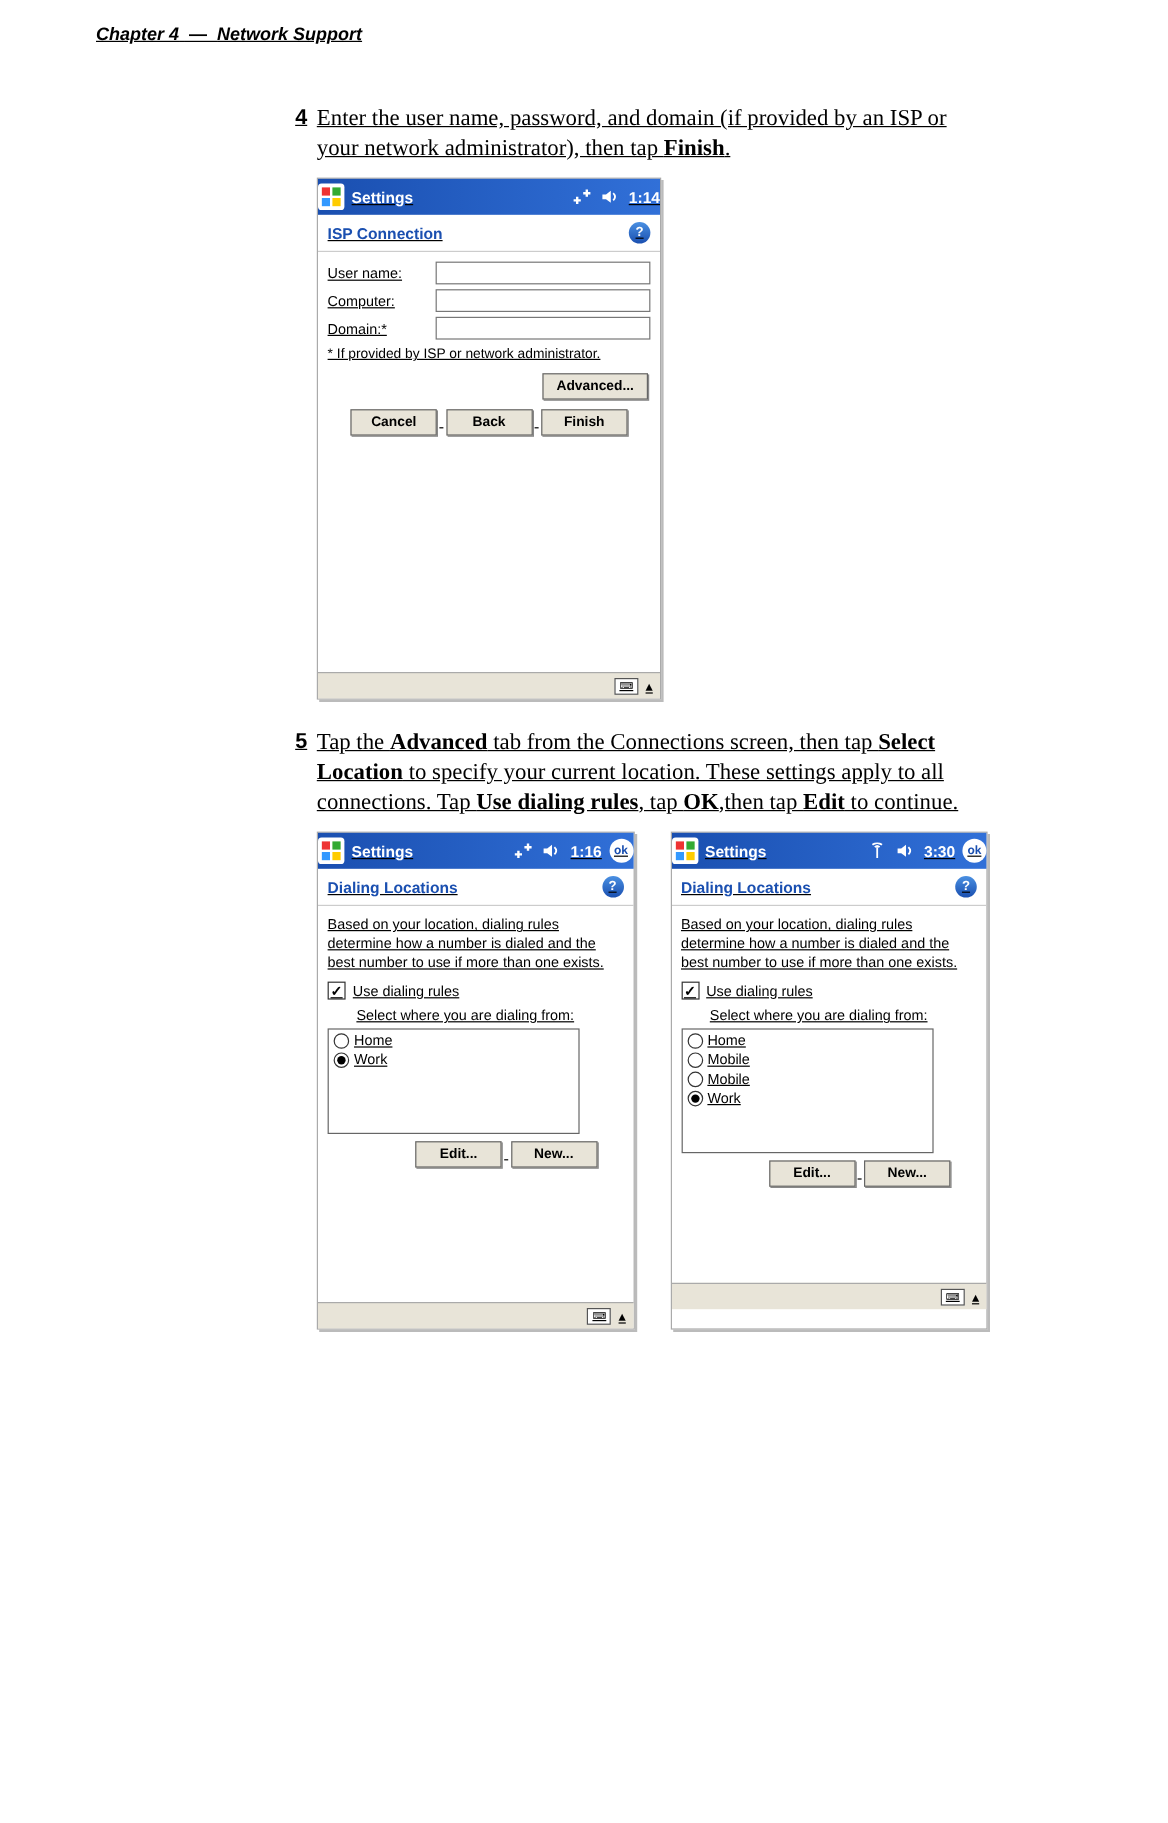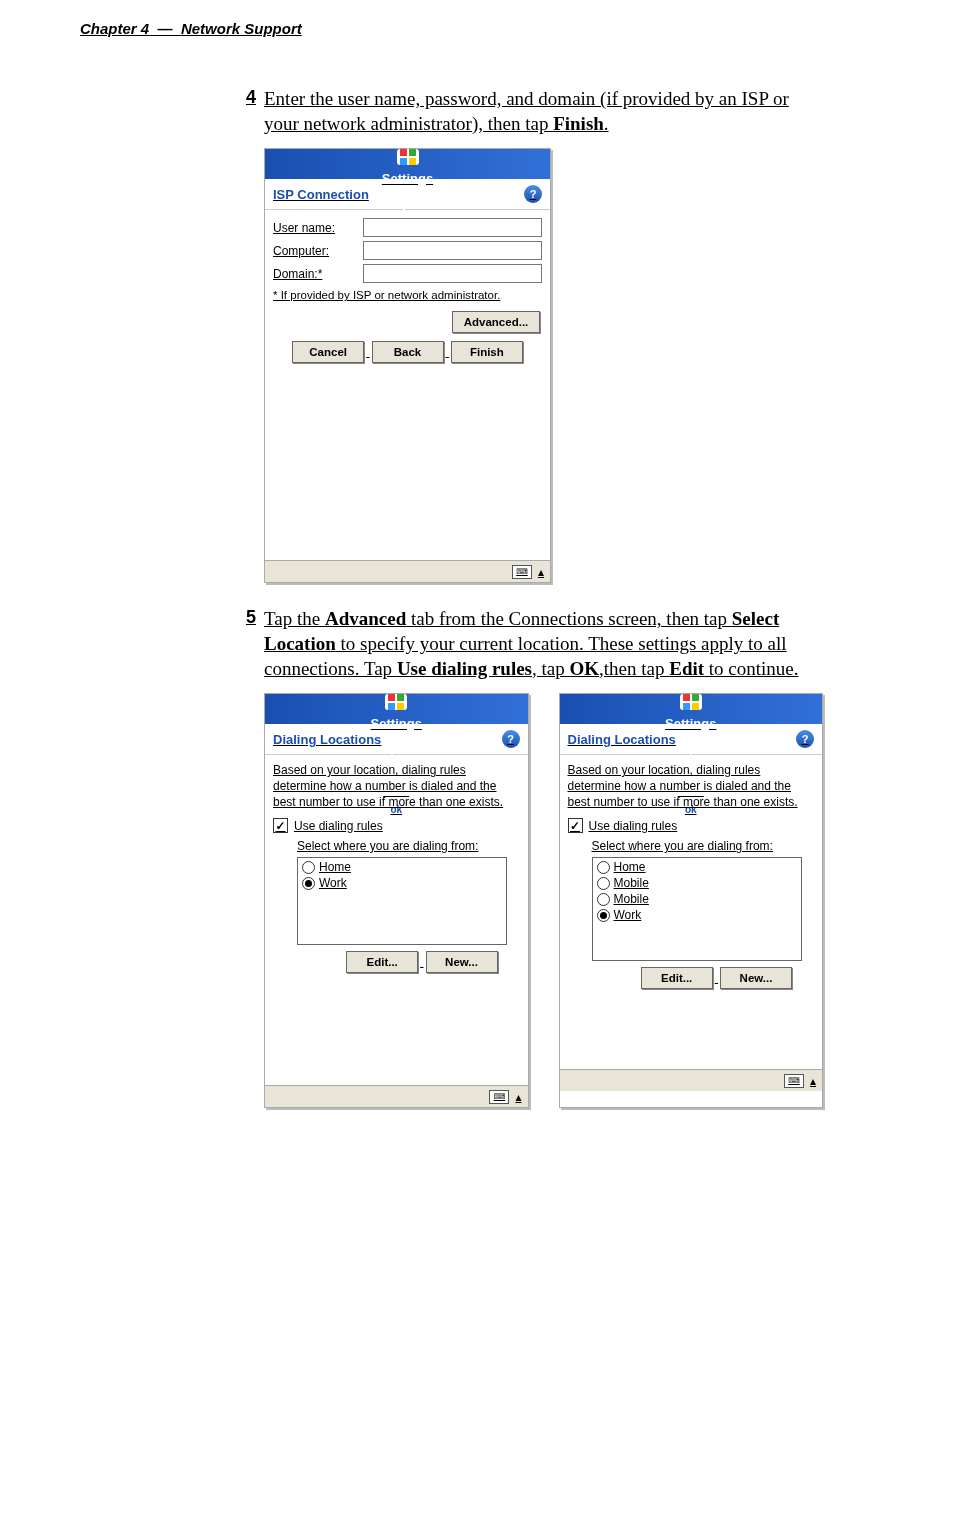--- a/index.html
+++ b/index.html
@@ -65,21 +65,20 @@
   .pda-title-bar {
     height: 30px;
     background: linear-gradient(to right, #1a4fb0, #3170d8);
     color: #fff;
     display: flex;
     align-items: center;
     padding: 0 0;
     font-weight: bold;
     font-size: 13px;
     gap: 6px;
-    flex-direction: column;
   }
   .win-flag {
     width: 22px; height: 22px;
     background: #fff;
     border-radius: 3px;
     display: flex; align-items: center; justify-content: center;
   }
   .win-flag svg { width: 16px; height: 16px; }
   .tb-spacer { flex: 1; }
   .tb-icon { width: 18px; height: 14px; display:inline-flex; align-items:center; justify-content:center; }
@@ -122,21 +121,21 @@
     box-shadow: 1px 1px 0 #888;
   }
   .pda-para { font-size:12px; line-height:1.3; margin-bottom:8px; }
   .chk-row { display:flex; align-items:center; gap:6px; margin-bottom:6px; }
   .chk {
     width:15px;height:15px;border:1px solid #333;background:#fff;
     display:flex;align-items:center;justify-content:center;font-size:12px;font-weight:bold;
   }
   .indent-lbl { margin-left:24px; font-size:12px; margin-bottom:4px; }
   .list-box {
-    margin-left:24px; width:210px; border:1px solid #666; background:#fff;
+    width:210px; border:1px solid #666; background:#fff;
     padding:2px 4px 2px 4px;
   }
   .list-box.h88 { height:88px; }
   .list-box.h104 { height:104px; }
   .radio-row { display:flex; align-items:center; gap:4px; font-size:12px; margin-bottom:2px;}
   .radio {
     width:13px;height:13px;border:1px solid #333;border-radius:50%;background:#fff;
     display:flex;align-items:center;justify-content:center;
   }
   .radio.sel::after{ content:""; width:7px;height:7px;border-radius:50%;background:#000; }
@@ -323,21 +322,21 @@
             <svg viewBox="0 0 18 14">
               <path d="M9 13 L9 4 M5 2 Q9 -1 13 2 M7 4 Q9 2 11 4" stroke="#fff" stroke-width="1.5" fill="none"></path>
             </svg>
           </span>
         <span class="tb-icon">
             <svg viewBox="0 0 18 14">
               <path d="M2 5 L5 5 L9 2 L9 12 L5 9 L2 9 Z" fill="#fff"></path>
               <path d="M11 4 Q14 7 11 10" stroke="#fff" stroke-width="1.5" fill="none"></path>
             </svg>
           </span>
-        <span>9:30</span>
+        <span>3:30</span>
         <span class="ok-circle">ok</span>
       </div>
       <div class="subheader">
         <span>Dialing Locations</span>
         <span class="help-circle">?</span>
       </div>
       <div class="pda-body" style="min-height:260px">
         <div class="pda-para">Based on your location, dialing rules determine how a number is dialed and the best number to use if more than one exists.</div>
         <div class="chk-row">
           <span class="chk">✓</span>

